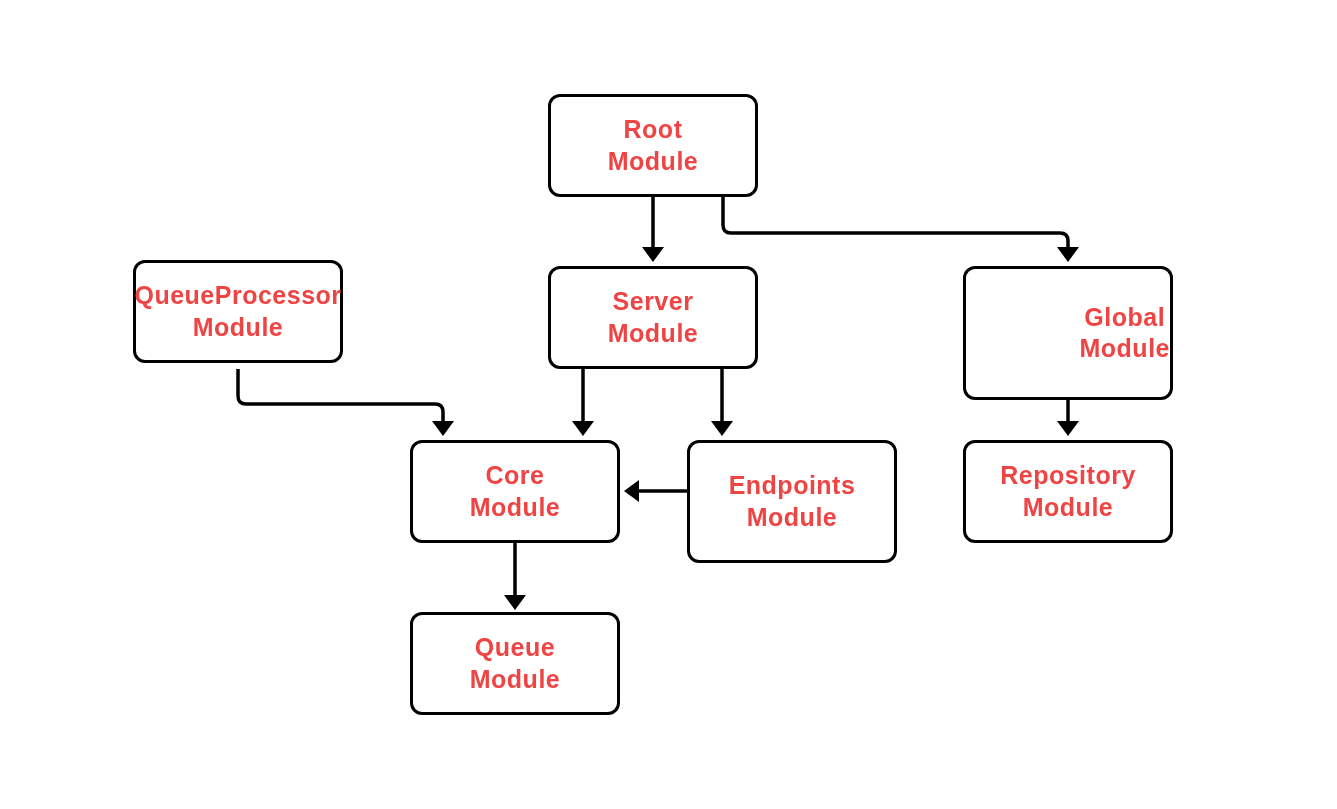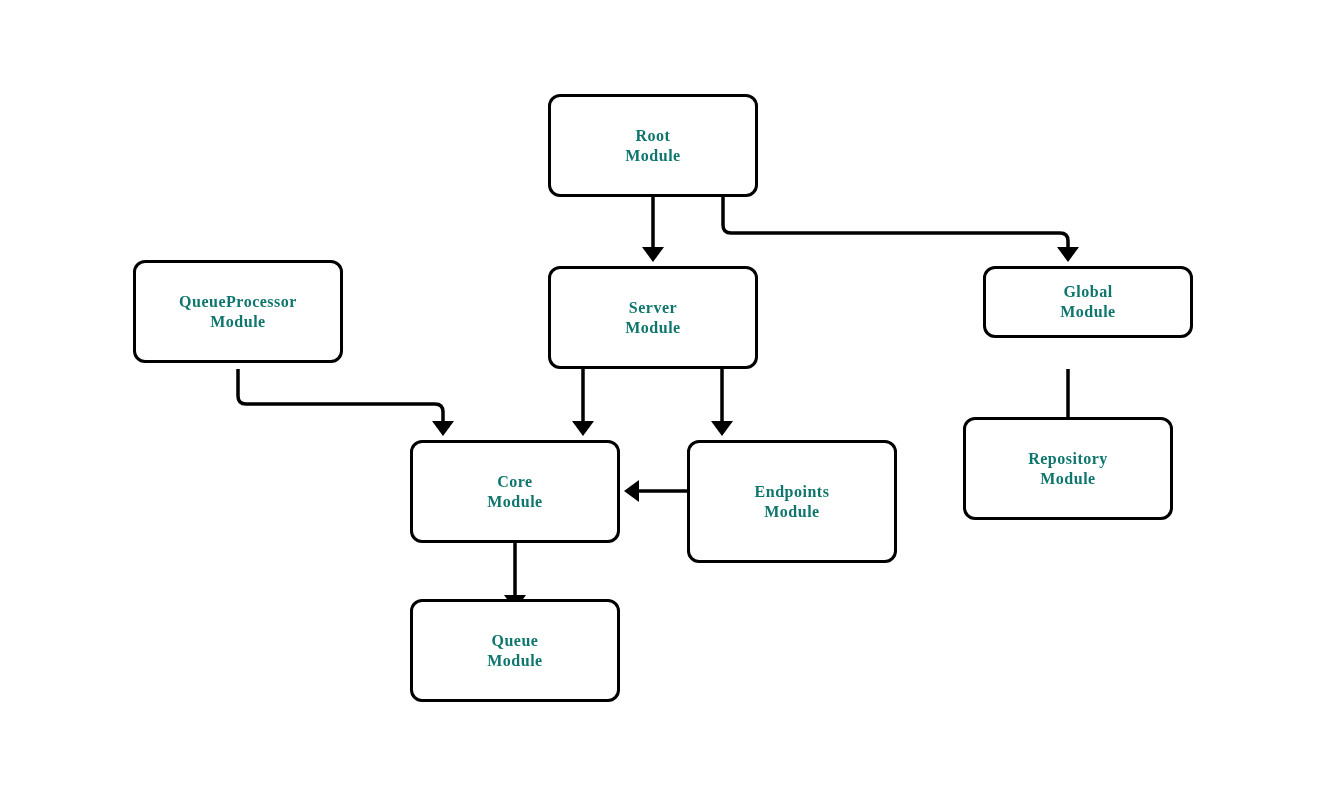--- a/index.html
+++ b/index.html
@@ -36,25 +36,25 @@
     border: 3.5px solid #000000;
     border-radius: 12px;
     display: flex;
     flex-direction: column;
     align-items: center;
     justify-content: center;
     text-align: center;
     z-index: 2;
   }
   .node-label {
-    font-family: Liberation Serif, serif;
-    font-size: 16px;
+    font-family: Liberation Sans, sans-serif;
+    font-size: 25px;
     font-weight: 700;
     line-height: 1.25;
-    color: #0f766e;
+    color: #ef4444;
     letter-spacing: 0.5px;
     white-space: pre;
   }
 </style>
 </head>
 <body>
 
 <div id="diagram-root">
 
   <svg id="edge-layer" viewBox="0 0 1337 809" width="1337" height="809" xmlns="http://www.w3.org/2000/svg" aria-hidden="true">
@@ -84,38 +84,38 @@
   <div class="node" style="left: 133px; top: 260px; width: 210px; height: 103px; border-color: rgb(0, 0, 0); background: rgb(255, 255, 255);">
     <div class="node-label">QueueProcessor
 Module</div>
   </div>
 
   <div class="node" style="left: 548px; top: 266px; width: 210px; height: 103px; border-color: rgb(0, 0, 0); background: rgb(255, 255, 255);">
     <div class="node-label">Server
 Module</div>
   </div>
 
-  <div class="node" style="left: 983px; top: 266px; width: 210px; height: 72px; border-color: rgb(0, 0, 0); background: rgb(255, 255, 255);">
+  <div class="node" style="left: 963px; top: 266px; width: 210px; height: 134px; border-color: rgb(0, 0, 0); background: rgb(255, 255, 255); align-items: flex-end;">
     <div class="node-label">Global
 Module</div>
   </div>
 
   <div class="node" style="left: 410px; top: 440px; width: 210px; height: 103px; border-color: rgb(0, 0, 0); background: rgb(255, 255, 255);">
     <div class="node-label">Core
 Module</div>
   </div>
 
   <div class="node" style="left: 687px; top: 440px; width: 210px; height: 123px; border-color: rgb(0, 0, 0); background: rgb(255, 255, 255);">
     <div class="node-label">Endpoints
 Module</div>
   </div>
 
-  <div class="node" style="left: 963px; top: 417px; width: 210px; height: 103px; border-color: rgb(0, 0, 0); background: rgb(255, 255, 255);">
+  <div class="node" style="left: 963px; top: 440px; width: 210px; height: 103px; border-color: rgb(0, 0, 0); background: rgb(255, 255, 255);">
     <div class="node-label">Repository
 Module</div>
   </div>
 
-  <div class="node" style="left: 410px; top: 599px; width: 210px; height: 103px; border-color: rgb(0, 0, 0); background: rgb(255, 255, 255);">
+  <div class="node" style="left: 410px; top: 612px; width: 210px; height: 103px; border-color: rgb(0, 0, 0); background: rgb(255, 255, 255);">
     <div class="node-label">Queue
 Module</div>
   </div>
 
 </div>
 
 </body></html>

